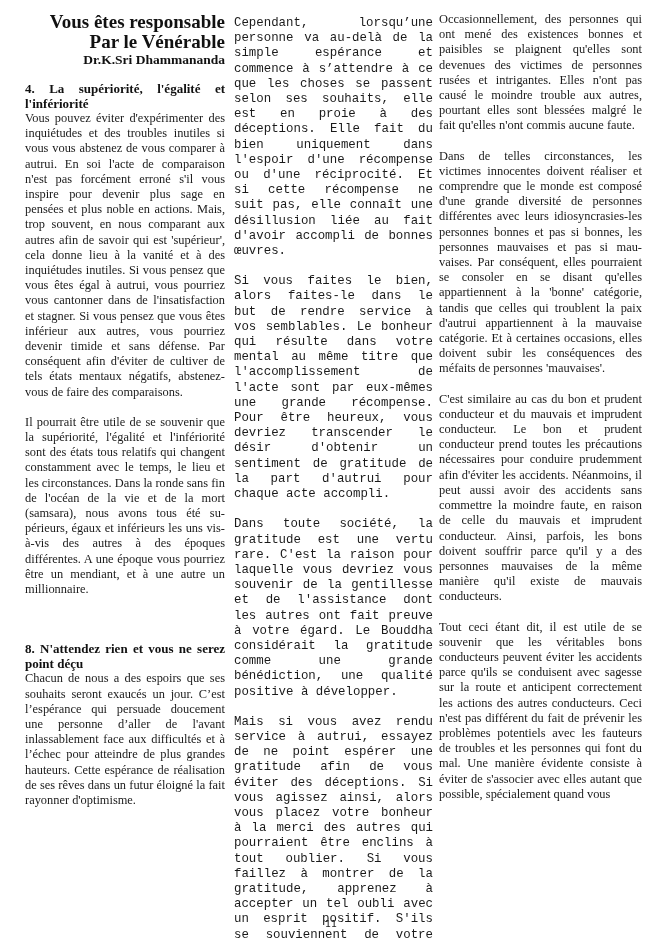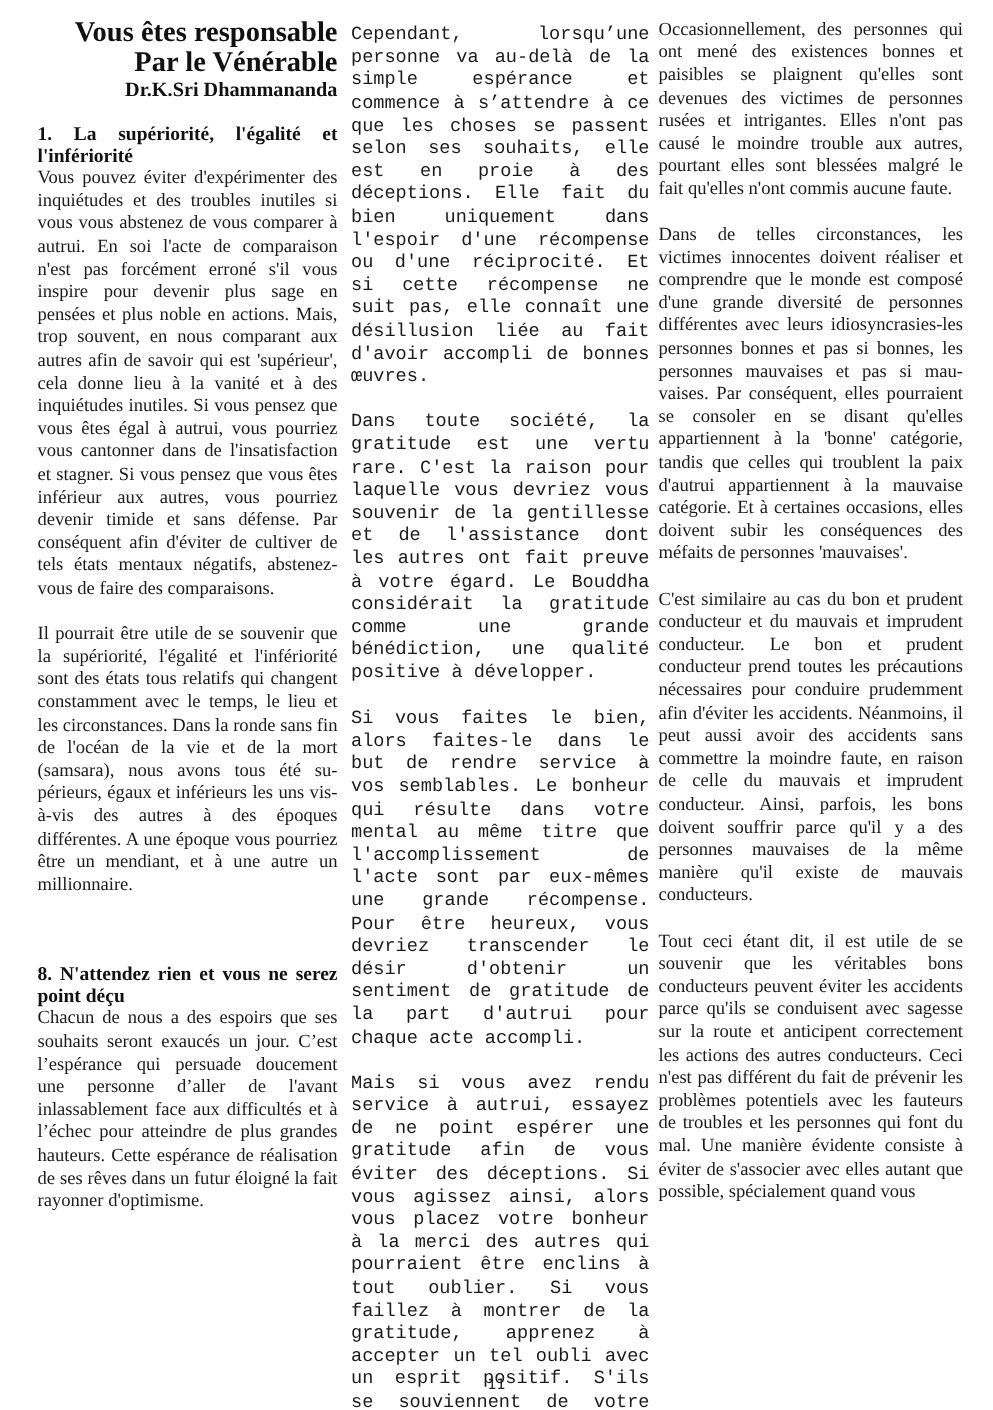--- a/index.html
+++ b/index.html
@@ -56,32 +56,32 @@
   </style>
 </head>
 <body>
 
 <div id="col1" class="col">
   <div class="title-block">
     <div class="title">Vous êtes responsable</div>
     <div class="title">Par le Vénérable</div>
     <div class="author">Dr.K.Sri Dhammananda</div>
   </div>
-  <div class="section-heading">1. La supériorité, l'égalité et l'infériorité</div>
+  <div class="section-heading">4. La supériorité, l'égalité et l'infériorité</div>
   <p class="para">Vous pouvez éviter d'expérimenter des inquiétudes et des troubles inutiles si vous vous abstenez de vous comparer à autrui. En soi l'acte de comparaison n'est pas forcément erroné s'il vous inspire pour devenir plus sage en pensées et plus noble en actions. Mais, trop souvent, en nous comparant aux autres afin de savoir qui est 'supérieur', cela donne lieu à la vanité et à des inquiétudes inu­tiles. Si vous pensez que vous êtes égal à autrui, vous pourriez vous cantonner dans de l'insatisfaction et stagner. Si vous pensez que vous êtes inférieur aux autres, vous pourriez devenir timide et sans défense. Par conséquent afin d'éviter de cultiver de tels états mentaux négatifs, abstenez-vous de faire des comparaisons.</p>
   <p class="para">Il pourrait être utile de se souvenir que la supériorité, l'égalité et l'infériorité sont des états tous re­latifs qui changent constamment avec le temps, le lieu et les cir­constances. Dans la ronde sans fin de l'océan de la vie et de la mort (samsara), nous avons tous été su­périeurs, égaux et inférieurs les uns vis-à-vis des autres à des époques différentes. A une époque vous pourriez être un mendiant, et à une autre un millionnaire.</p>
   <div class="gap-large"></div>
   <div class="section-heading">8. N'attendez rien et vous ne se­rez point déçu</div>
   <p class="para">Chacun de nous a des espoirs que ses souhaits seront exaucés un jour. C’est l’espérance qui per­suade doucement une personne d’aller de l'avant inlassablement face aux difficultés et à l’échec pour atteindre de plus grandes hauteurs. Cette espérance de réali­sation de ses rêves dans un futur éloigné la fait rayonner d'opti­misme.</p>
 </div>
 
 <div id="col2" class="col">
   <p class="para">Cependant, lorsqu’une personne va au-delà de la simple espérance et commence à s’attendre à ce que les choses se passent selon ses souhaits, elle est en proie à des déceptions. Elle fait du bien uni­quement dans l'espoir d'une ré­compense ou d'une réciprocité. Et si cette récompense ne suit pas, elle connaît une désillusion liée au fait d'avoir accompli de bonnes œuvres.</p>
+  <p class="para">Si vous faites le bien, alors faites-le dans le but de rendre service à vos semblables. Le bonheur qui résulte dans votre mental au même titre que l'accomplissement de l'acte sont par eux-mêmes une grande récompense. Pour être heu­reux, vous devriez transcender le désir d'obtenir un sentiment de gratitude de la part d'autrui pour chaque acte accompli.</p>
   <p class="para">Dans toute société, la gratitude est une vertu rare. C'est la raison pour laquelle vous devriez vous souve­nir de la gentillesse et de l'assis­tance dont les autres ont fait preuve à votre égard. Le Bouddha considérait la gratitude comme une grande bénédiction, une quali­té positive à développer.</p>
-  <p class="para">Si vous faites le bien, alors faites-le dans le but de rendre service à vos semblables. Le bonheur qui résulte dans votre mental au même titre que l'accomplissement de l'acte sont par eux-mêmes une grande récompense. Pour être heu­reux, vous devriez transcender le désir d'obtenir un sentiment de gratitude de la part d'autrui pour chaque acte accompli.</p>
   <p class="para">Mais si vous avez rendu service à autrui, essayez de ne point espérer une gratitude afin de vous éviter des déceptions. Si vous agissez ainsi, alors vous placez votre bon­heur à la merci des autres qui pourraient être enclins à tout ou­blier. Si vous faillez à montrer de la gratitude, apprenez à accepter un tel oubli avec un esprit positif. S'ils se souviennent de votre gen­tillesse, alors gérez cet état de fait comme un bonus en plus de l'op­portunité que vous avez à servir autrui. Si vous agissez ainsi, alors vous pouvez être heureux, qu'im­porte que les autres se souviennent de vos actes ou non.</p>
   <div class="gap-large"></div>
   <div class="section-heading">5. La tolérance, la patience et la compréhension</div>
 </div>
 
 <div id="col3" class="col">
   <p class="para">Occasionnellement, des personnes qui ont mené des existences bonnes et paisibles se plaignent qu'elles sont devenues des vic­times de personnes rusées et intri­gantes. Elles n'ont pas causé le moindre trouble aux autres, pour­tant elles sont blessées malgré le fait qu'elles n'ont commis aucune faute.</p>
   <p class="para">Dans de telles circonstances, les victimes innocentes doivent réali­ser et comprendre que le monde est composé d'une grande diversité de personnes différentes avec leurs idiosyncrasies-les personnes bonnes et pas si bonnes, les per­sonnes mauvaises et pas si mau­vaises. Par conséquent, elles pour­raient se consoler en se disant qu'elles appartiennent à la 'bonne' catégorie, tandis que celles qui troublent la paix d'autrui appar­tiennent à la mauvaise catégorie. Et à certaines occasions, elles doi­vent subir les conséquences des méfaits de personnes 'mauvaises'.</p>
   <p class="para">C'est similaire au cas du bon et prudent conducteur et du mauvais et imprudent conducteur. Le bon et prudent conducteur prend toutes les précautions nécessaires pour conduire prudemment afin d'éviter les accidents. Néanmoins, il peut aussi avoir des accidents sans commettre la moindre faute, en raison de celle du mauvais et im­prudent conducteur. Ainsi, parfois, les bons doivent souffrir parce qu'il y a des personnes mauvaises de la même manière qu'il existe de mauvais conducteurs.</p>
   <p class="para">Tout ceci étant dit, il est utile de se souvenir que les véritables bons conducteurs peuvent éviter les ac­cidents parce qu'ils se conduisent avec sagesse sur la route et antici­pent correctement les actions des autres conducteurs. Ceci n'est pas différent du fait de prévenir les problèmes potentiels avec les fau­teurs de troubles et les personnes qui font du mal. Une manière évi­dente consiste à éviter de s'asso­cier avec elles autant que pos­sible, spécialement quand vous</p>

